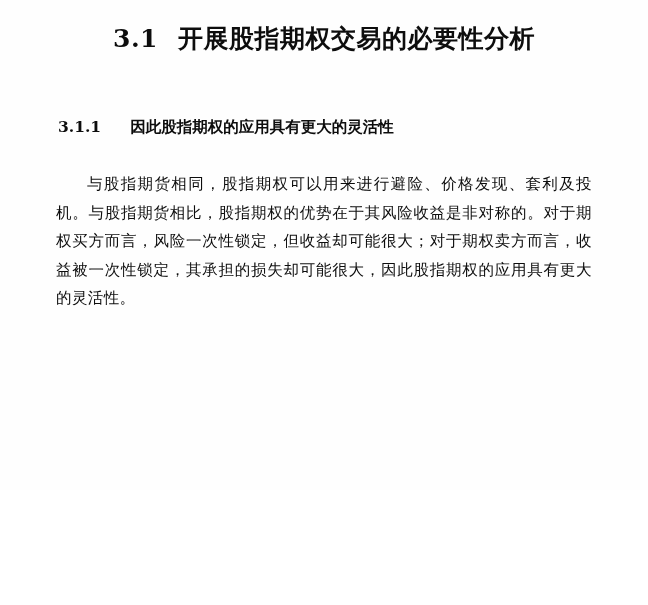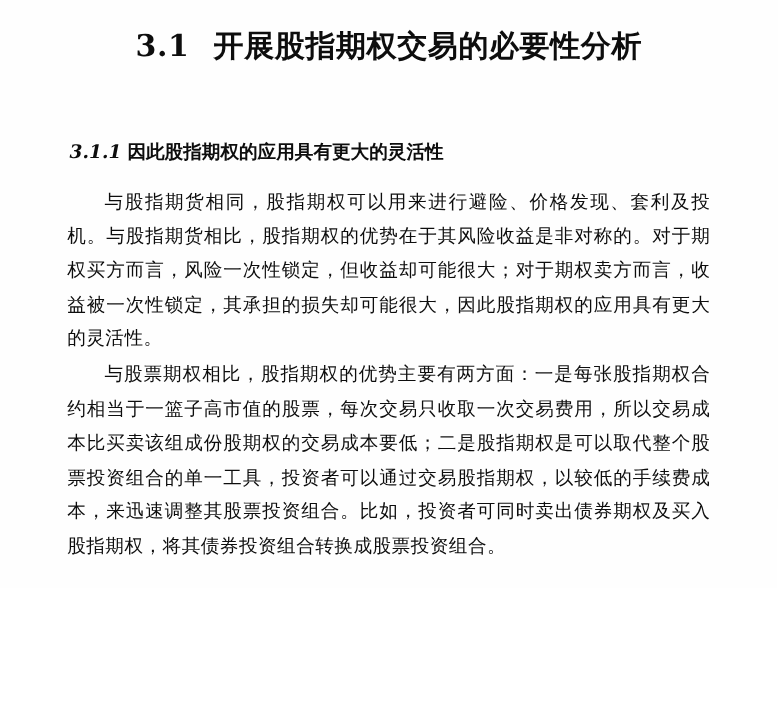--- a/index.html
+++ b/index.html
@@ -37,51 +37,50 @@
   }
   .section-heading {
     margin: 0;
     padding-top: 62px;
     font-size: 15.5px;
     font-weight: 700;
     text-align: left;
     padding-left: 2px;
   }
   .section-heading .snum {
-    margin-right: 5px;
-    font-style: italic;
+    margin-right: 29px;
   }
   .body-block {
     padding-top: 16px;
   }
   p.para {
-    margin: 0 0 1px 0;
+    margin: 16px 0 1px 0;
     font-size: 15.5px;
     line-height: 28.6px;
     text-align: justify;
     text-justify: inter-character;
     text-indent: 2em;
     letter-spacing: 0.4px;
     font-weight: 500;
+    font-family: Liberation Serif, serif;
   }
   p.para:last-child {
     margin-bottom: 0;
   }
 </style>
 </head>
 <body>
 
 <div class="page">
 
   <h1 class="chapter-heading">
     <span class="num">3.1</span><span class="txt">开展股指期权交易的必要性分析</span>
   </h1>
 
   <h2 class="section-heading">
     <span class="snum">3.1.1</span><span class="stxt">因此股指期权的应用具有更大的灵活性</span>
   </h2>
 
   <div class="body-block">
     <p class="para">与股指期货相同，股指期权可以用来进行避险、价格发现、套利及投机。与股指期货相比，股指期权的优势在于其风险收益是非对称的。对于期权买方而言，风险一次性锁定，但收益却可能很大；对于期权卖方而言，收益被一次性锁定，其承担的损失却可能很大，因此股指期权的应用具有更大的灵活性。</p>
-    <p class="para">与股票期权相比，股指期权的优势主要有两方面：一是每张股指期权合约相当于一篮子高市值的股票，每次交易只收取一次交易费用，所以交易成本比买卖该组成份股期权的交易成本要低；二是股指期权是可以取代整个股票投资组合的单一工具，投资者可以通过交易股指期权，以较低的手续费成本，来迅速调整其股票投资组合。比如，投资者可同时卖出债券期权及买入股指期权，将其债券投资组合转换成股票投资组合。</p>
   </div>
 
 </div>
 
 </body></html>

